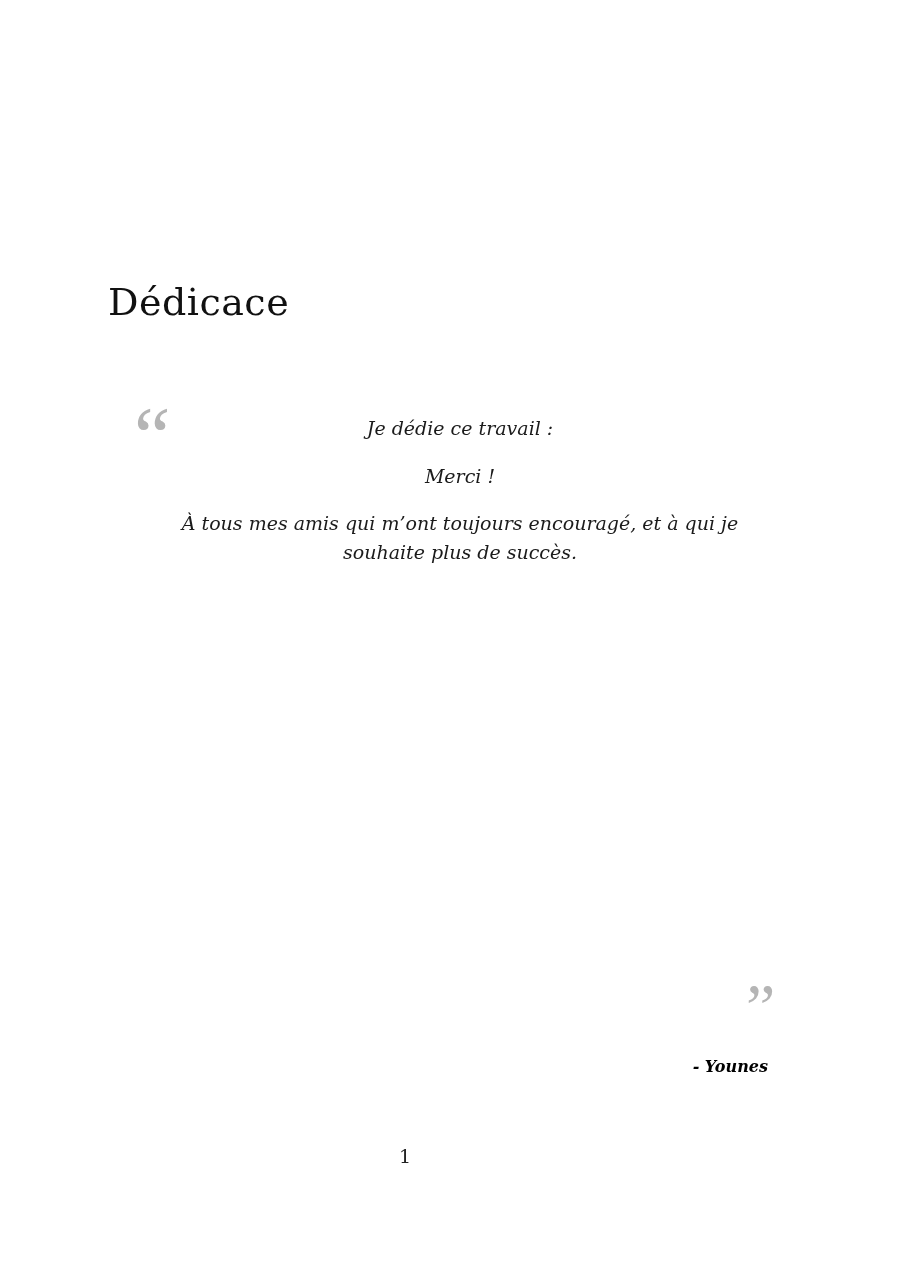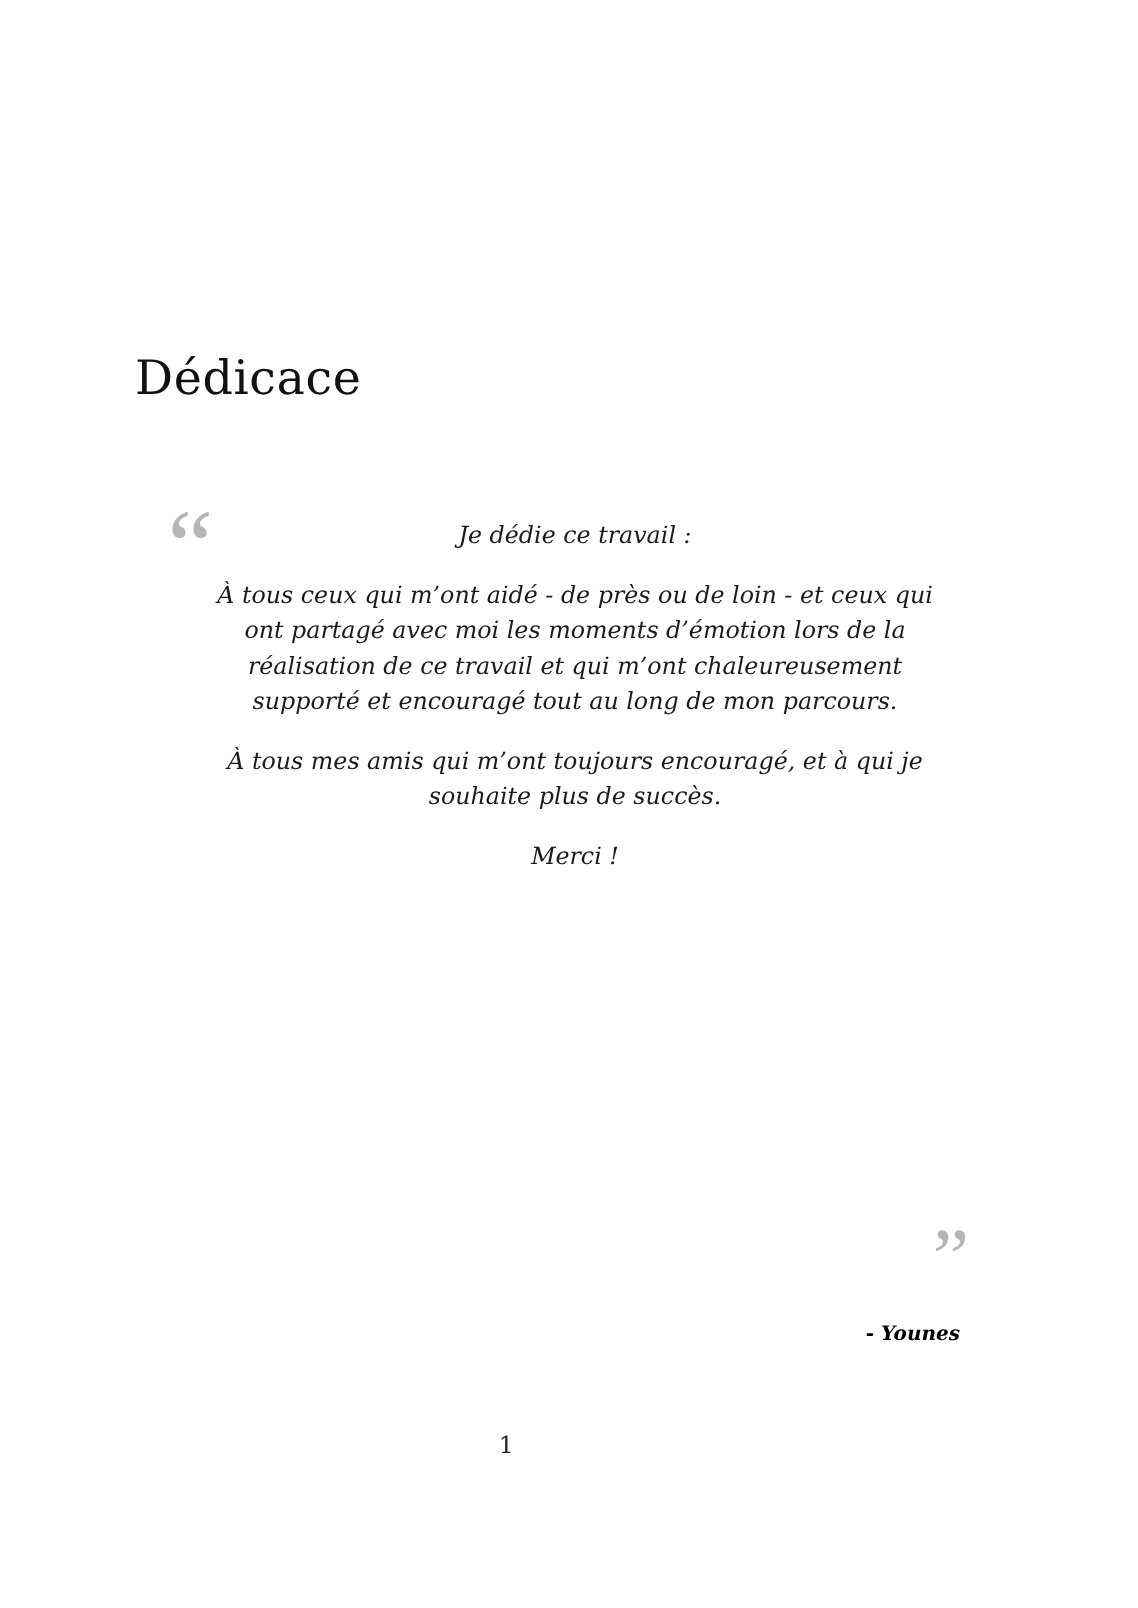--- a/index.html
+++ b/index.html
@@ -85,27 +85,23 @@
 <body>
 
 <div class="page">
 
   <h1 class="chapter-title">Dédicace</h1>
 
   <div class="quote-mark open">“</div>
 
   <div class="quote-body">
     <p>Je dédie ce travail :</p>
-    <p>À tous ceux qui m’ont aidé - de près ou de loin - et ceux qui
-ont partagé avec moi les moments d’émotion lors de la
-réalisation de ce travail et qui m’ont chaleureusement
-supporté et encouragé tout au long de mon parcours.</p>
+    <p>Merci !</p>
     <p>À tous mes amis qui m’ont toujours encouragé, et à qui je
 souhaite plus de succès.</p>
-    <p>Merci !</p>
   </div>
 
   <div class="quote-mark close">”</div>
 
   <div class="signature">- Younes</div>
 
   <div class="page-number">1</div>
 
 </div>
 

